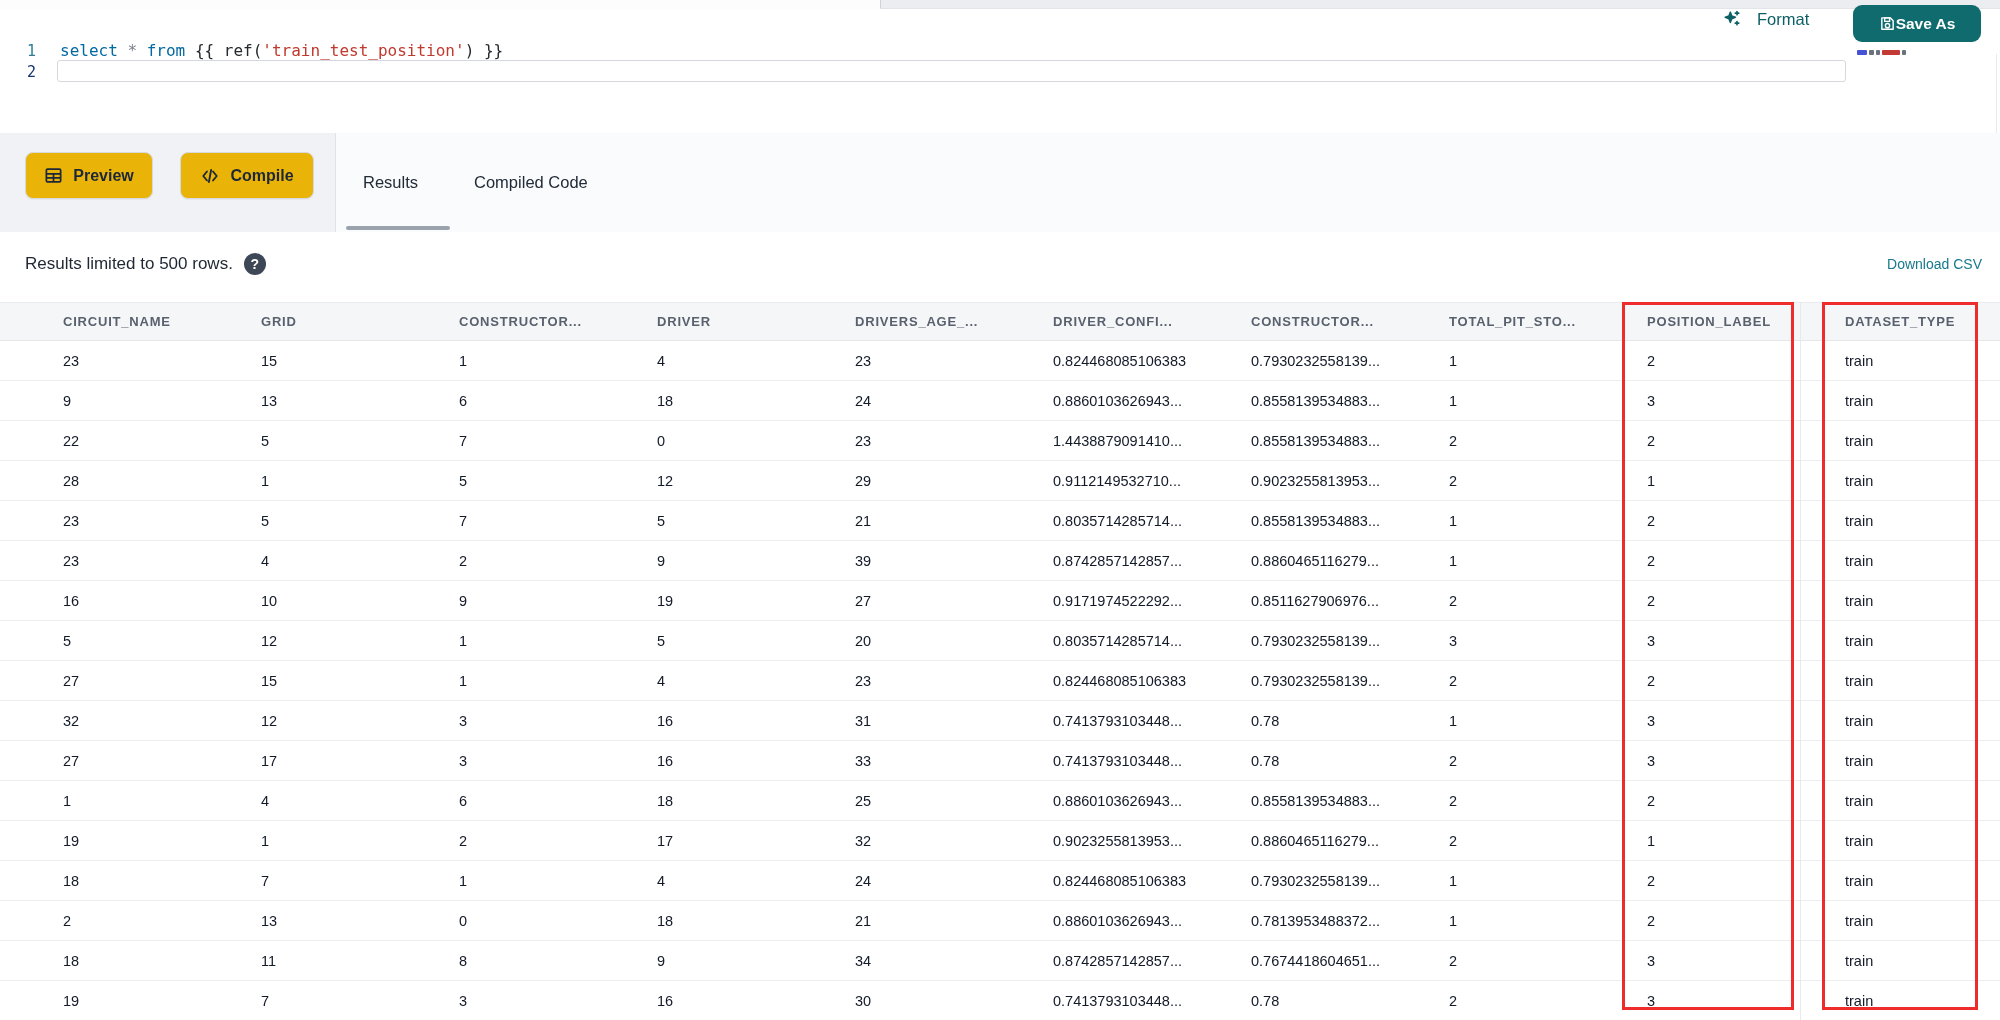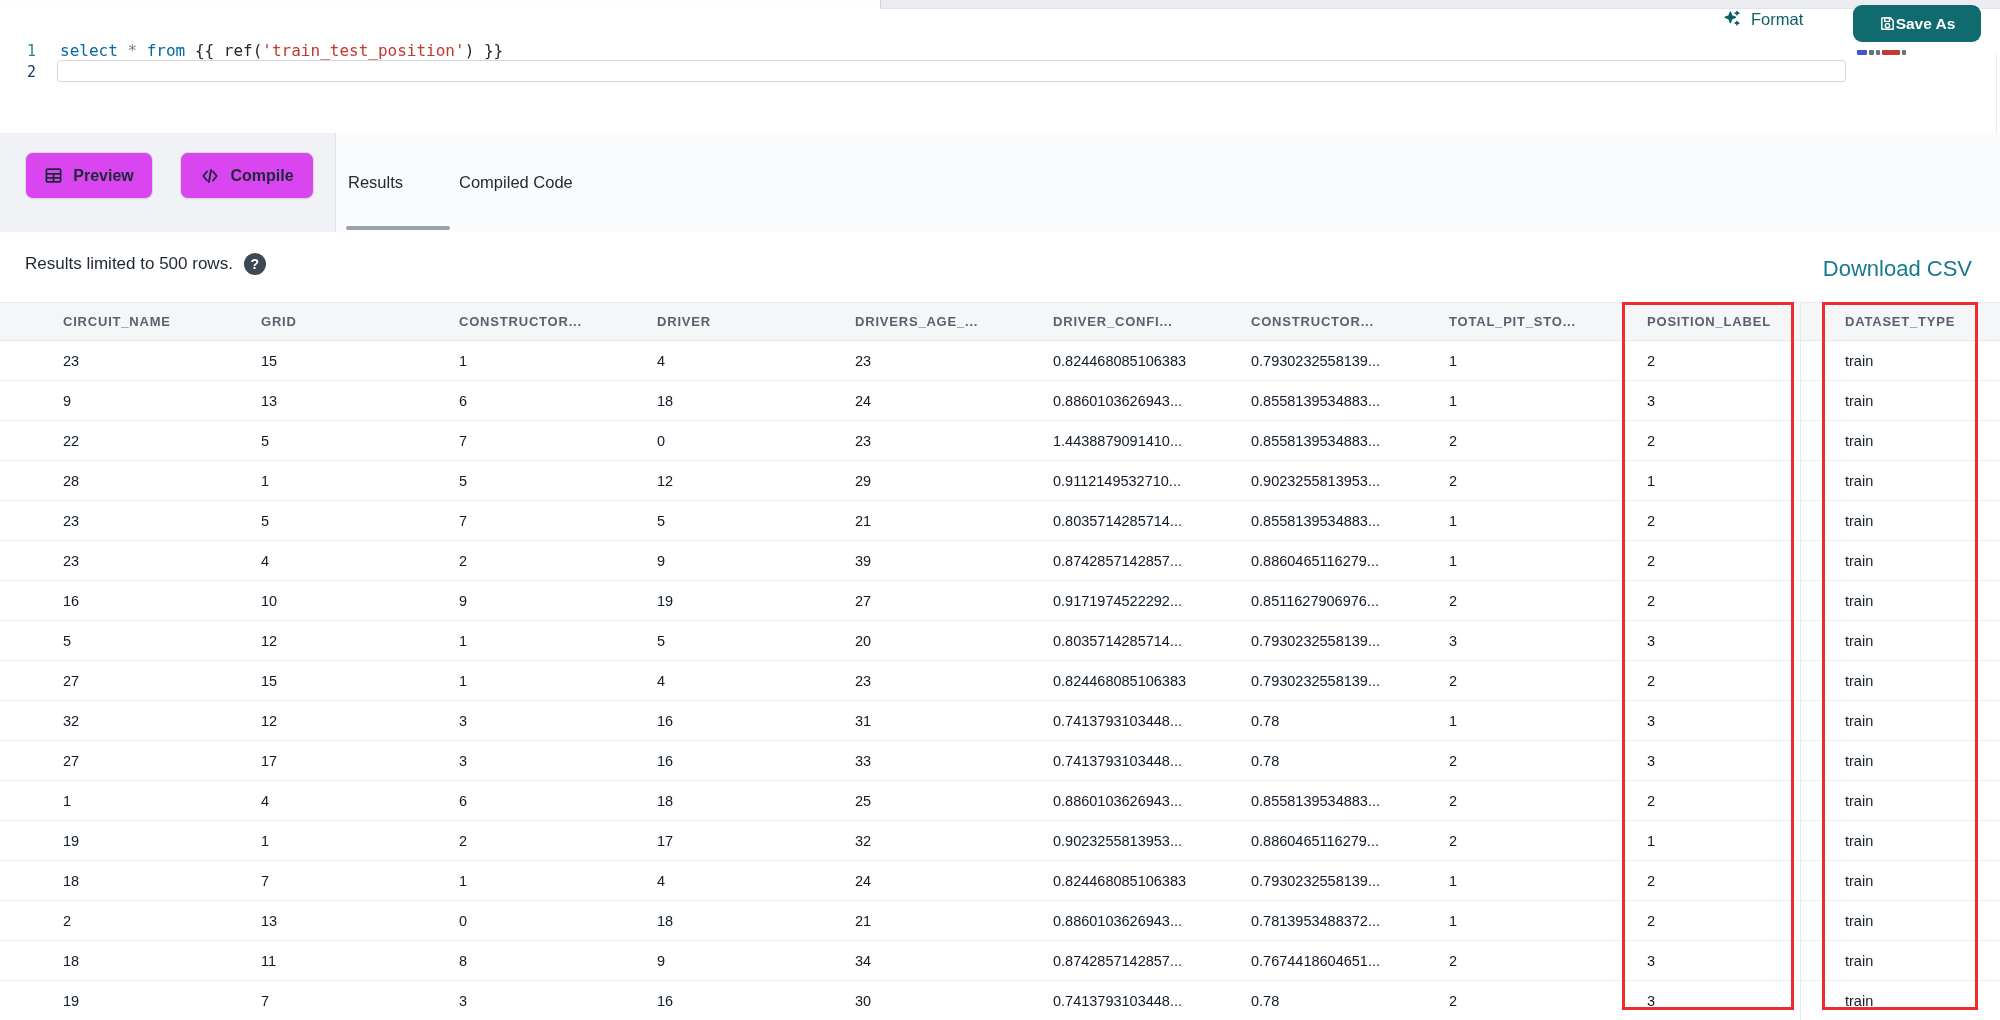--- a/index.html
+++ b/index.html
@@ -25,38 +25,38 @@
   .active-line-box { position:absolute; left:57px; top:51px; width:1789px; height:22px; border:1px solid #d5d9de; border-radius:3px; background:#fff; }
   .minimap { position:absolute; left:1857px; top:41px; display:flex; gap:2px; align-items:center; }
   .minimap i { display:block; height:5px; border-radius:1px; }
   .mm-b { width:10px; background:#4653d6; }
   .mm-g { width:5px;  background:#6a7280; }
   .mm-r { width:18px; background:#c23a33; }
   .mm-g2{ width:4px;  background:#6a7280; }
   .editor-scroll-edge { position:absolute; left:1996px; top:45px; width:1px; height:85px; background:#e8eaed; }
 
   
-  .format-btn { position:absolute; left:1722px; top:9px; display:flex; align-items:center; gap:9px; color:#0d5f66; font-size:16.5px; font-weight:500; cursor:pointer; }
+  .format-btn { position:absolute; left:1722px; top:9px; display:flex; align-items:center; gap:15px; color:#0d5f66; font-size:16.5px; font-weight:500; cursor:pointer; }
   .saveas-btn { position:absolute; left:1853px; top:5px; width:128px; height:37px; background:#0f6b6e; border-radius:9px; display:flex; align-items:center; justify-content:center; color:#fff; font-size:15.5px; font-weight:600; cursor:pointer; }
 
   
   .toolbar { position:absolute; top:133px; left:0; width:2000px; height:99px; background:#fafbfc; }
   .toolbar-left { position:absolute; left:0; top:0; width:336px; height:99px; background:#f1f2f5; border-right:1px solid #dfe2e6; }
-  .tb-btn { position:absolute; top:19px; height:47px; background:#d946ef; border:1px solid #d6dade; border-radius:8px; display:flex; align-items:center; justify-content:center; gap:10px; font-size:16px; font-weight:600; color:#1c2838; cursor:pointer; box-shadow:0 1px 1px rgba(20,30,50,0.04); }
+  .tb-btn { position:absolute; top:19px; height:47px; background:#eab308; border:1px solid #d6dade; border-radius:8px; display:flex; align-items:center; justify-content:center; gap:10px; font-size:16px; font-weight:600; color:#1c2838; cursor:pointer; box-shadow:0 1px 1px rgba(20,30,50,0.04); }
   .btn-preview { left:25px; width:128px; }
   .btn-compile { left:180px; width:134px;justify-content:center; }
-  .tabs { position:absolute; left:324px; top:0; height:99px; display:flex; align-items:center; padding-left:24px; gap:56px; }
+  .tabs { position:absolute; left:339px; top:0; height:99px; display:flex; align-items:center; padding-left:24px; gap:56px; }
   .tab { font-size:16.5px; color:#222b38; cursor:pointer; }
   .tab-underline { position:absolute; left:346px; top:93px; width:104px; height:4px; background:#9aa2ac; border-radius:2px; }
 
   
   .results-bar { position:absolute; top:232px; left:0; width:2000px; height:70px; background:#fff; }
   .limit-note { position:absolute; left:25px; top:21px; display:flex; align-items:center; gap:11px; font-size:17px; color:#1f2733; }
   .help-icon { width:22px; height:22px; border-radius:50%; background:#3e4755; color:#fff; font-size:14px; font-weight:700; display:flex; align-items:center; justify-content:center; cursor:pointer; }
-  .download-link { position:absolute; right:28px; top:24px; font-size:22px; color:#17798c; cursor:pointer; }
+  .download-link { position:absolute; right:18px; top:24px; font-size:14px; color:#17798c; cursor:pointer; }
 
   
   .grid-wrap { position:absolute; top:302px; left:0; width:2000px; }
   table.grid { width:2000px; border-collapse:collapse; table-layout:fixed;border-radius:14px; }
   table.grid thead th { height:38px; background:#f5f6f8; border-top:1px solid #e9ebee; border-bottom:1px solid #e5e7ea; font-size:13px; font-weight:700; letter-spacing:0.8px; color:#59616e; text-align:left; padding-left:15px; text-transform:uppercase; white-space:nowrap; overflow:hidden; }
   table.grid thead th.col0 { padding-left:63px; }
   table.grid tbody td { height:40px; border-bottom:1px solid #eceef1; font-size:14.5px; color:#121a28; text-align:left; padding-left:15px; white-space:nowrap; overflow:hidden; background:#fff; }
   table.grid tbody td.col0 { padding-left:63px; }
   .w0{width:246px;} .w1{width:198px;} .w2{width:198px;} .w3{width:198px;} .w4{width:198px;}
   .w5{width:198px;} .w6{width:198px;} .w7{width:198px;} .w8{width:198px;} .w9{width:170px;}

